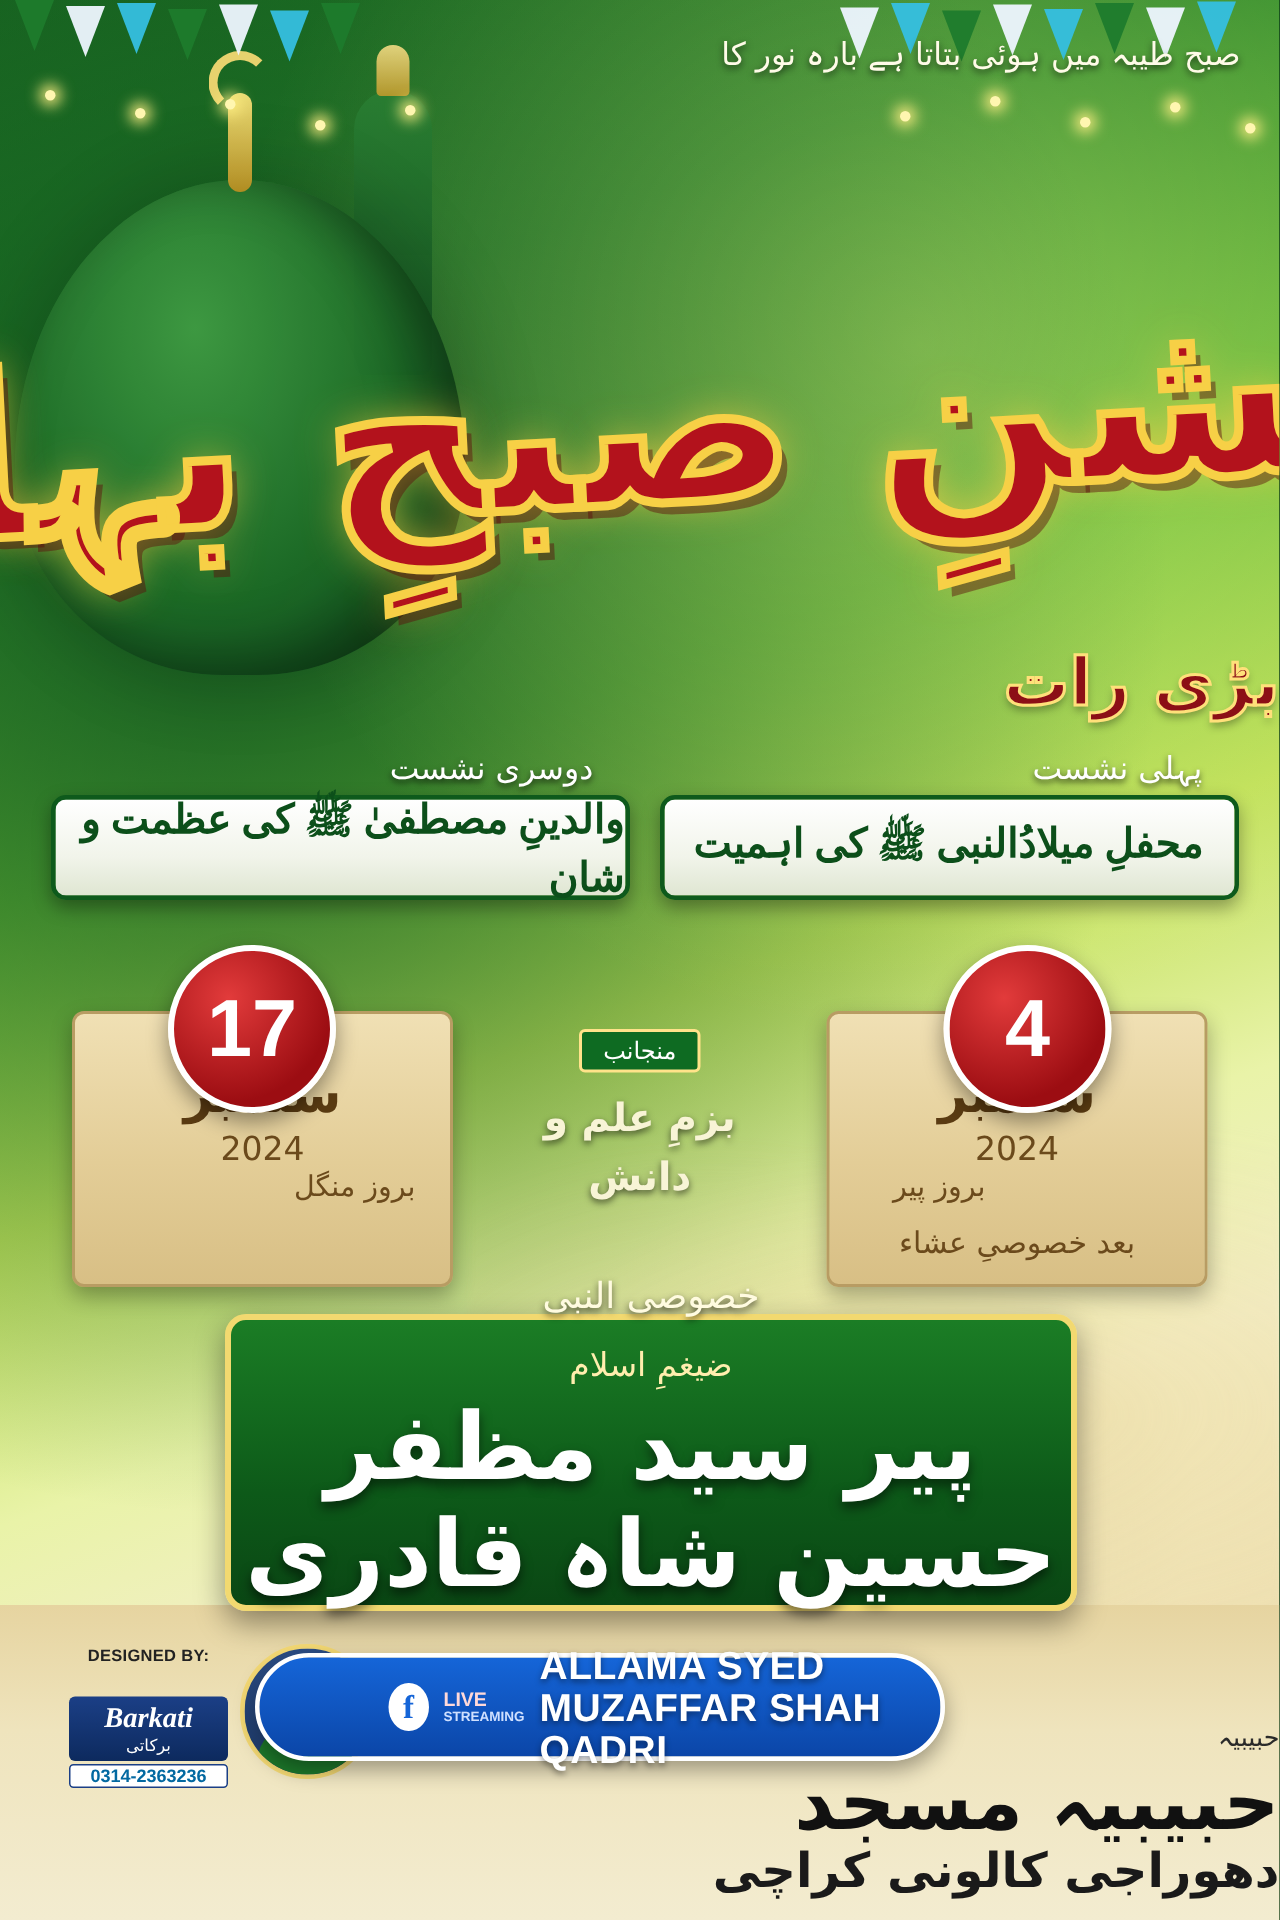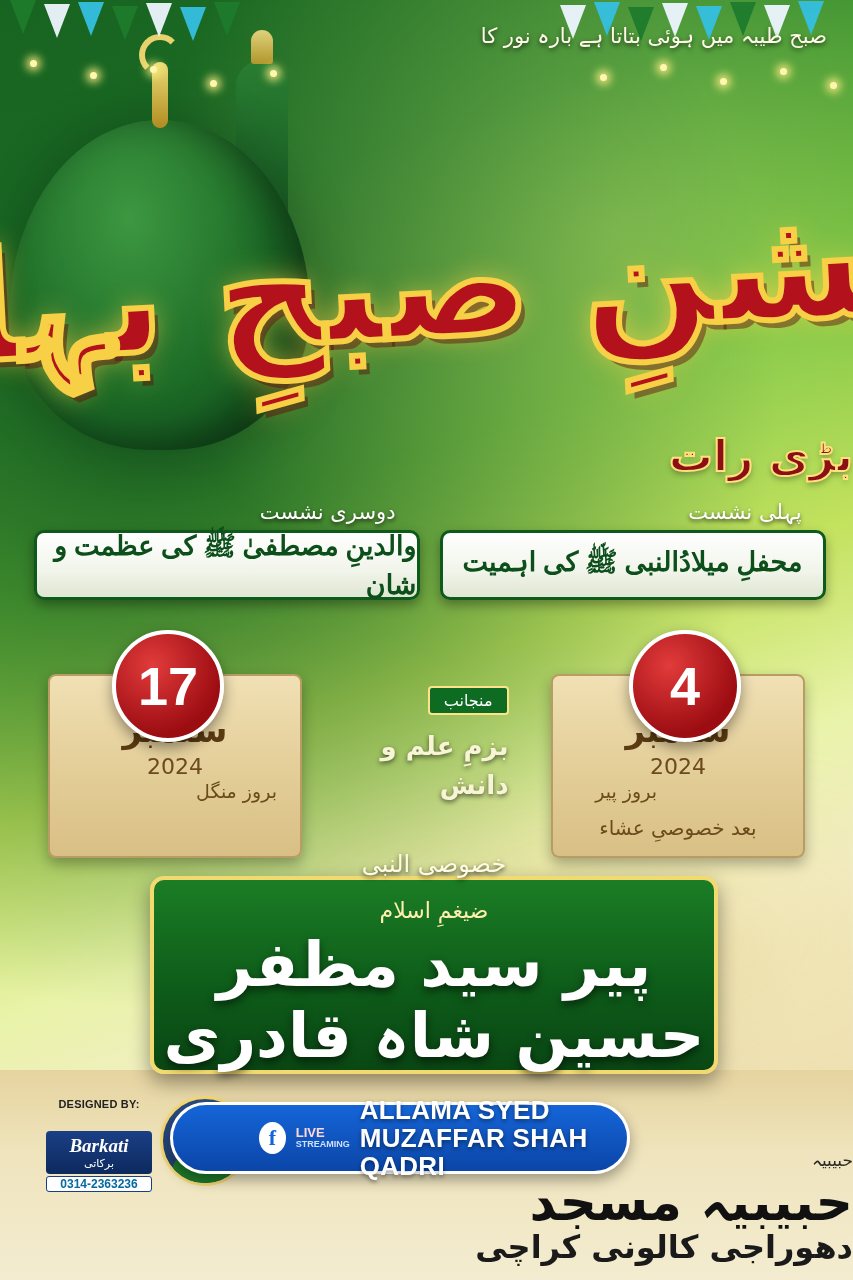--- a/index.html
+++ b/index.html
@@ -149,21 +149,21 @@
     position:absolute;top:0;width:104px;height:104px;border-radius:50%;
     background:radial-gradient(circle at 35% 30%,#e23b3b,#9c0d12 70%);
     border:4px solid #fff;box-shadow:0 6px 14px rgba(0,0,0,.4);
     color:#fff;font-size:54px;font-weight:bold;
     display:flex;align-items:center;justify-content:center;
     font-family:"Liberation Sans",sans-serif;
   }
   .daybadge.l{left:82px;}
   .daybadge.r{right:82px;}
   .mid-ribbon{
-    position:absolute;left:50%;transform:translateX(-50%);top:56px;width:140px;text-align:right;direction:rtl;margin-left:12px;
+    position:absolute;left:50%;transform:translateX(-50%);top:56px;width:140px;text-align:center;direction:rtl;
   }
   .mid-ribbon .pill{
     display:inline-block;padding:3px 14px;background:#0e6b22;color:#fff;
     border:2px solid #ffe38a;border-radius:4px;font-family:"DejaVu Sans",sans-serif;font-size:16px;
   }
   .mid-ribbon .big{
     margin-top:12px;font-family:"DejaVu Sans",sans-serif;font-size:26px;font-weight:bold;
     color:#f8f4d6;text-shadow:0 2px 5px rgba(0,0,0,.6);line-height:1.5;
   }
 

